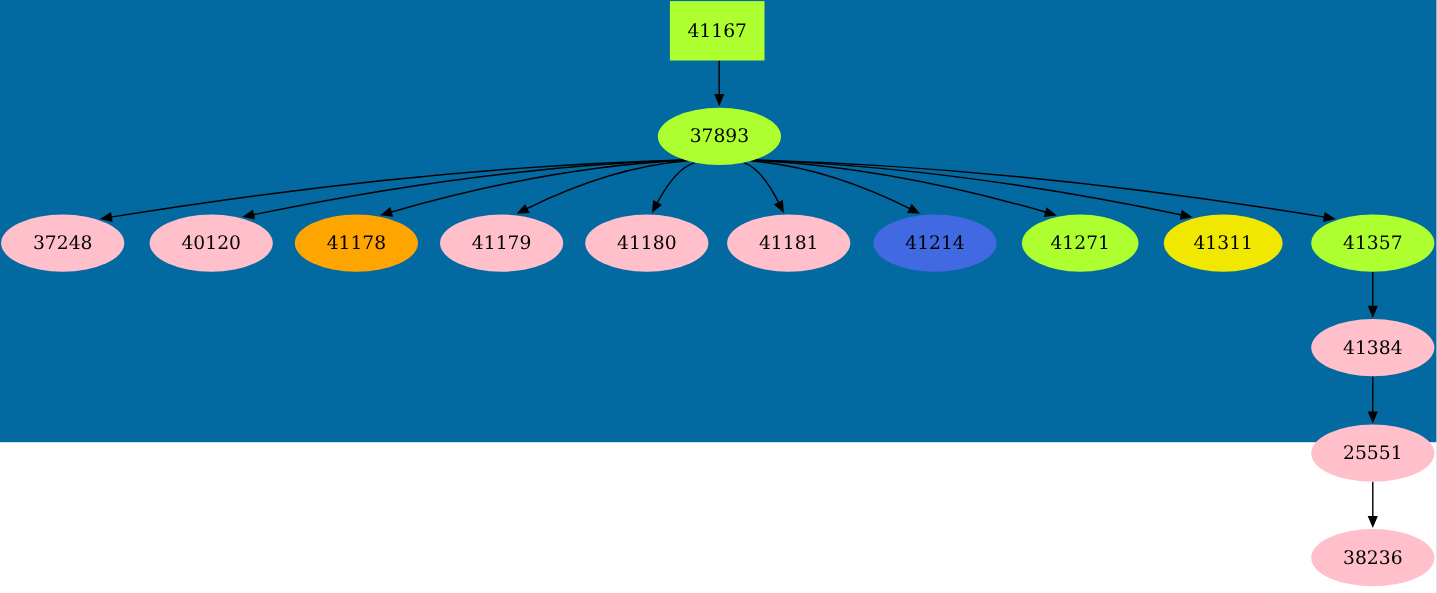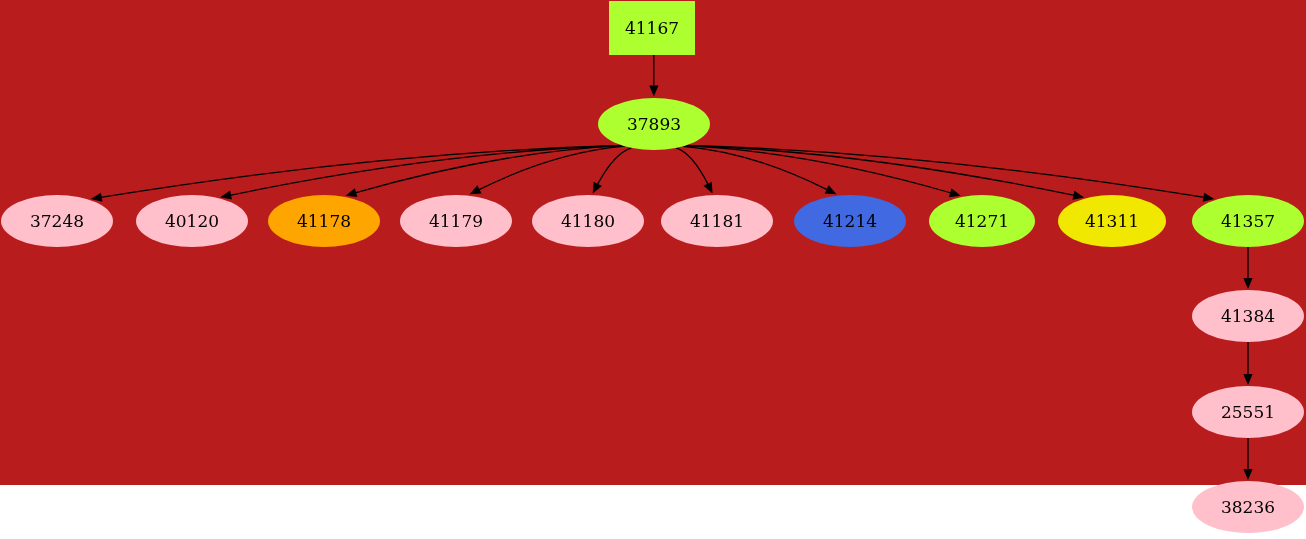--- a/index.html
+++ b/index.html
@@ -9,22 +9,22 @@
   }
   body {
     width: 1306px;
     height: 539px;
     overflow: hidden;
     font-family: "DejaVu Serif", "Liberation Serif", serif;
   }
   #graph-root {
     position: relative;
     width: 1306px;
-    height: 485px;
-    background: #b91c1c;
+    height: 402px;
+    background: #0369a1;
   }
   svg#graph-canvas {
     display: block;
     width: 1306px;
     height: 539px;
   }
   .node-shape {
     stroke: none;
   }
   .node-label {

